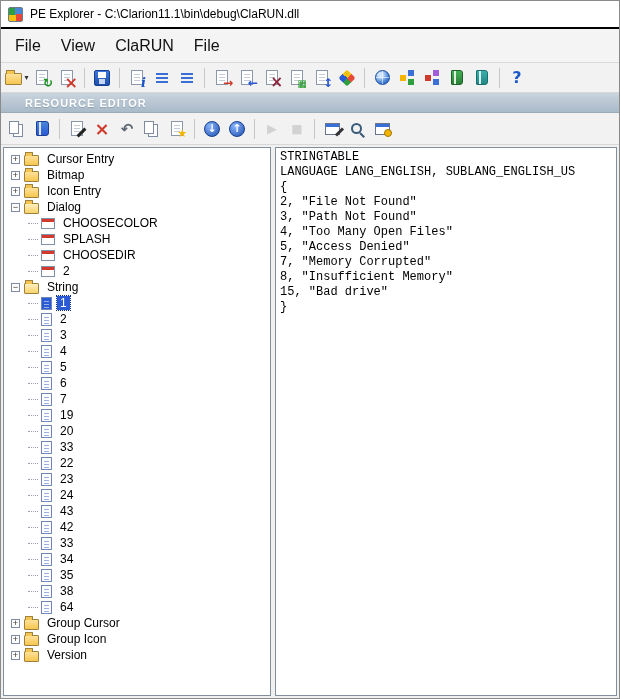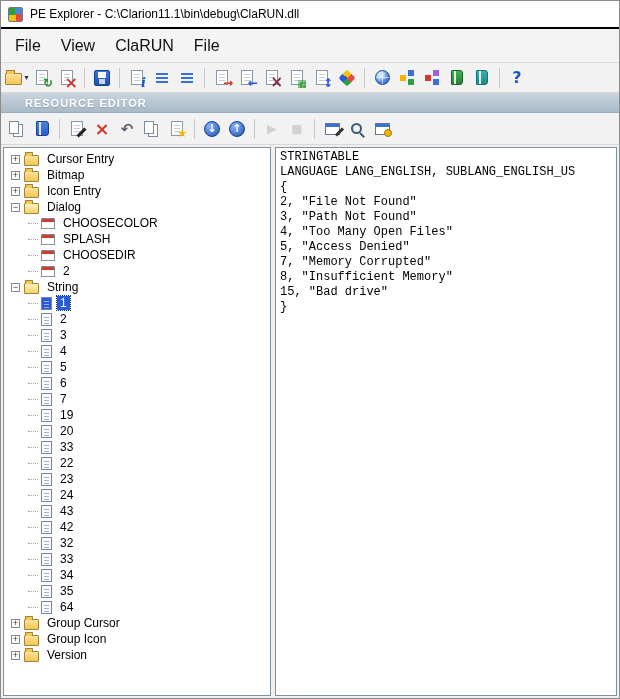--- a/index.html
+++ b/index.html
@@ -416,36 +416,36 @@
           <span class="t-label">43</span>
         </div>
         <div class="tree-row lvl1">
           <span class="stub"></span>
           <span class="t-ic t-doc"></span>
           <span class="t-label">42</span>
         </div>
         <div class="tree-row lvl1">
           <span class="stub"></span>
           <span class="t-ic t-doc"></span>
-          <span class="t-label">32</span>
-        </div>
-        <div class="tree-row lvl1">
-          <span class="stub"></span>
-          <span class="t-ic t-doc"></span>
           <span class="t-label">33</span>
         </div>
         <div class="tree-row lvl1">
           <span class="stub"></span>
           <span class="t-ic t-doc"></span>
           <span class="t-label">34</span>
         </div>
         <div class="tree-row lvl1">
           <span class="stub"></span>
           <span class="t-ic t-doc"></span>
           <span class="t-label">35</span>
+        </div>
+        <div class="tree-row lvl1">
+          <span class="stub"></span>
+          <span class="t-ic t-doc"></span>
+          <span class="t-label">38</span>
         </div>
         <div class="tree-row lvl1">
           <span class="stub"></span>
           <span class="t-ic t-doc"></span>
           <span class="t-label">64</span>
         </div>
         <div class="tree-row lvl0">
           <span class="expander">+</span>
           <span class="t-ic t-folder"></span>
           <span class="t-label">Group Cursor</span>

